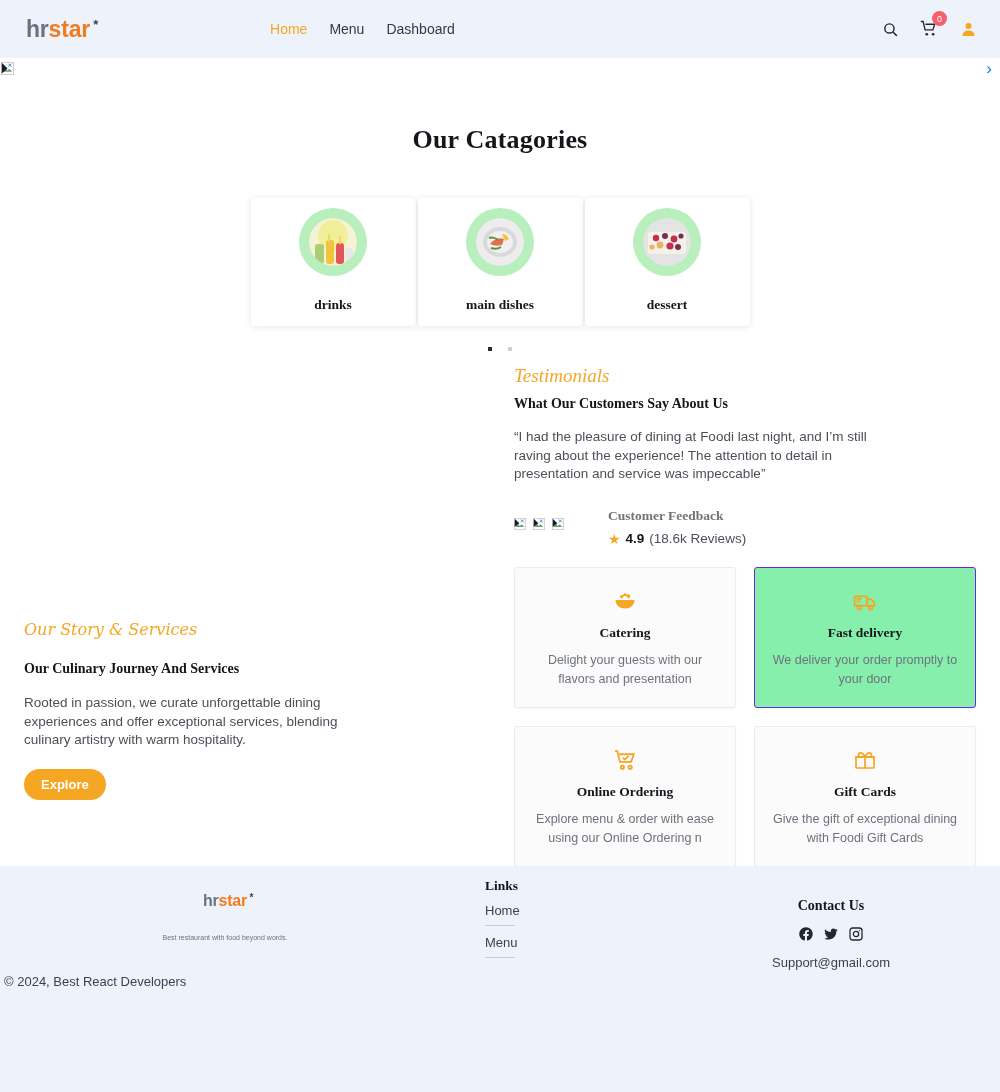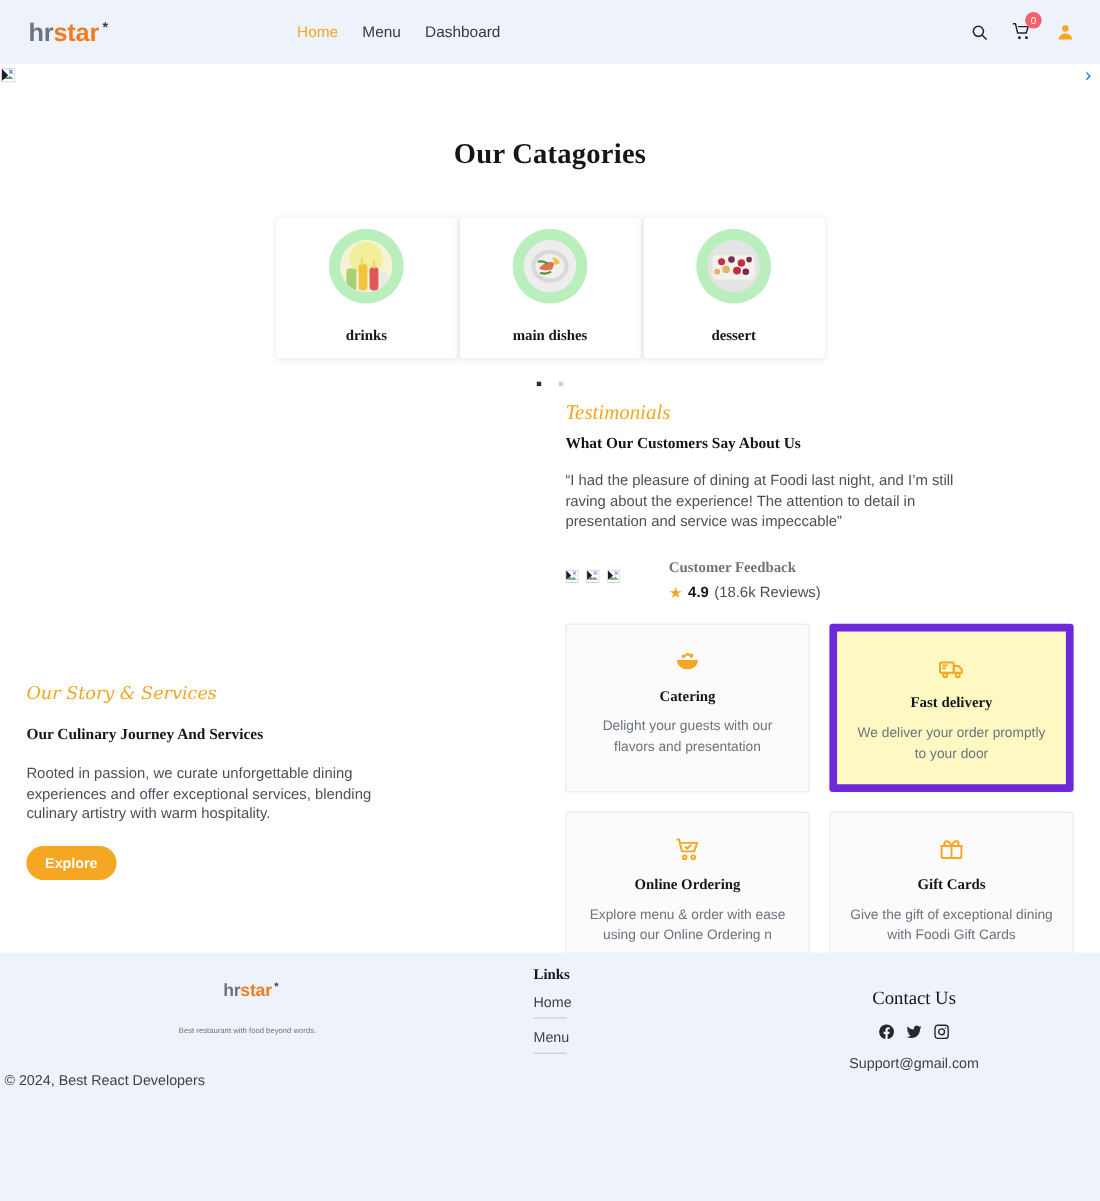--- a/index.html
+++ b/index.html
@@ -251,22 +251,22 @@
   }
   .svc-card {
     background: #fbfbfb;
     border: 1px solid #ececec;
     border-radius: 3px;
     padding: 20px 14px 18px;
     text-align: center;
     box-shadow: 0 1px 2px rgba(0,0,0,0.04);
   }
   .svc-card.highlight {
-    border: 7px solid #6d28d9;
-    background: #fef9c3;
+    border: 1px solid #6d28d9;
+    background: #86efac;
   }
   .svc-icon {
     color: #f5a623;
     height: 26px;
     display: flex;
     align-items: center;
     justify-content: center;
   }
   .svc-title {
     margin-top: 11px;
@@ -329,23 +329,23 @@
     width: 30px;
   }
   .footer-contact {
     position: absolute;
     left: 735px; top: 32px;
     width: 192px;
     text-align: center;
   }
   .footer-contact h4 {
     font-family: "Liberation Serif", serif;
-    font-size: 17px;
+    font-size: 14px;
     color: #15161c;
-    font-weight: normal;
+    font-weight: bold;
   }
   .social-row {
     margin-top: 12px;
     display: flex;
     justify-content: center;
     gap: 9px;
   }
   .social-row span { cursor: pointer; color: #24272c; display: flex; }
   .footer-email {
     margin-top: 13px;

